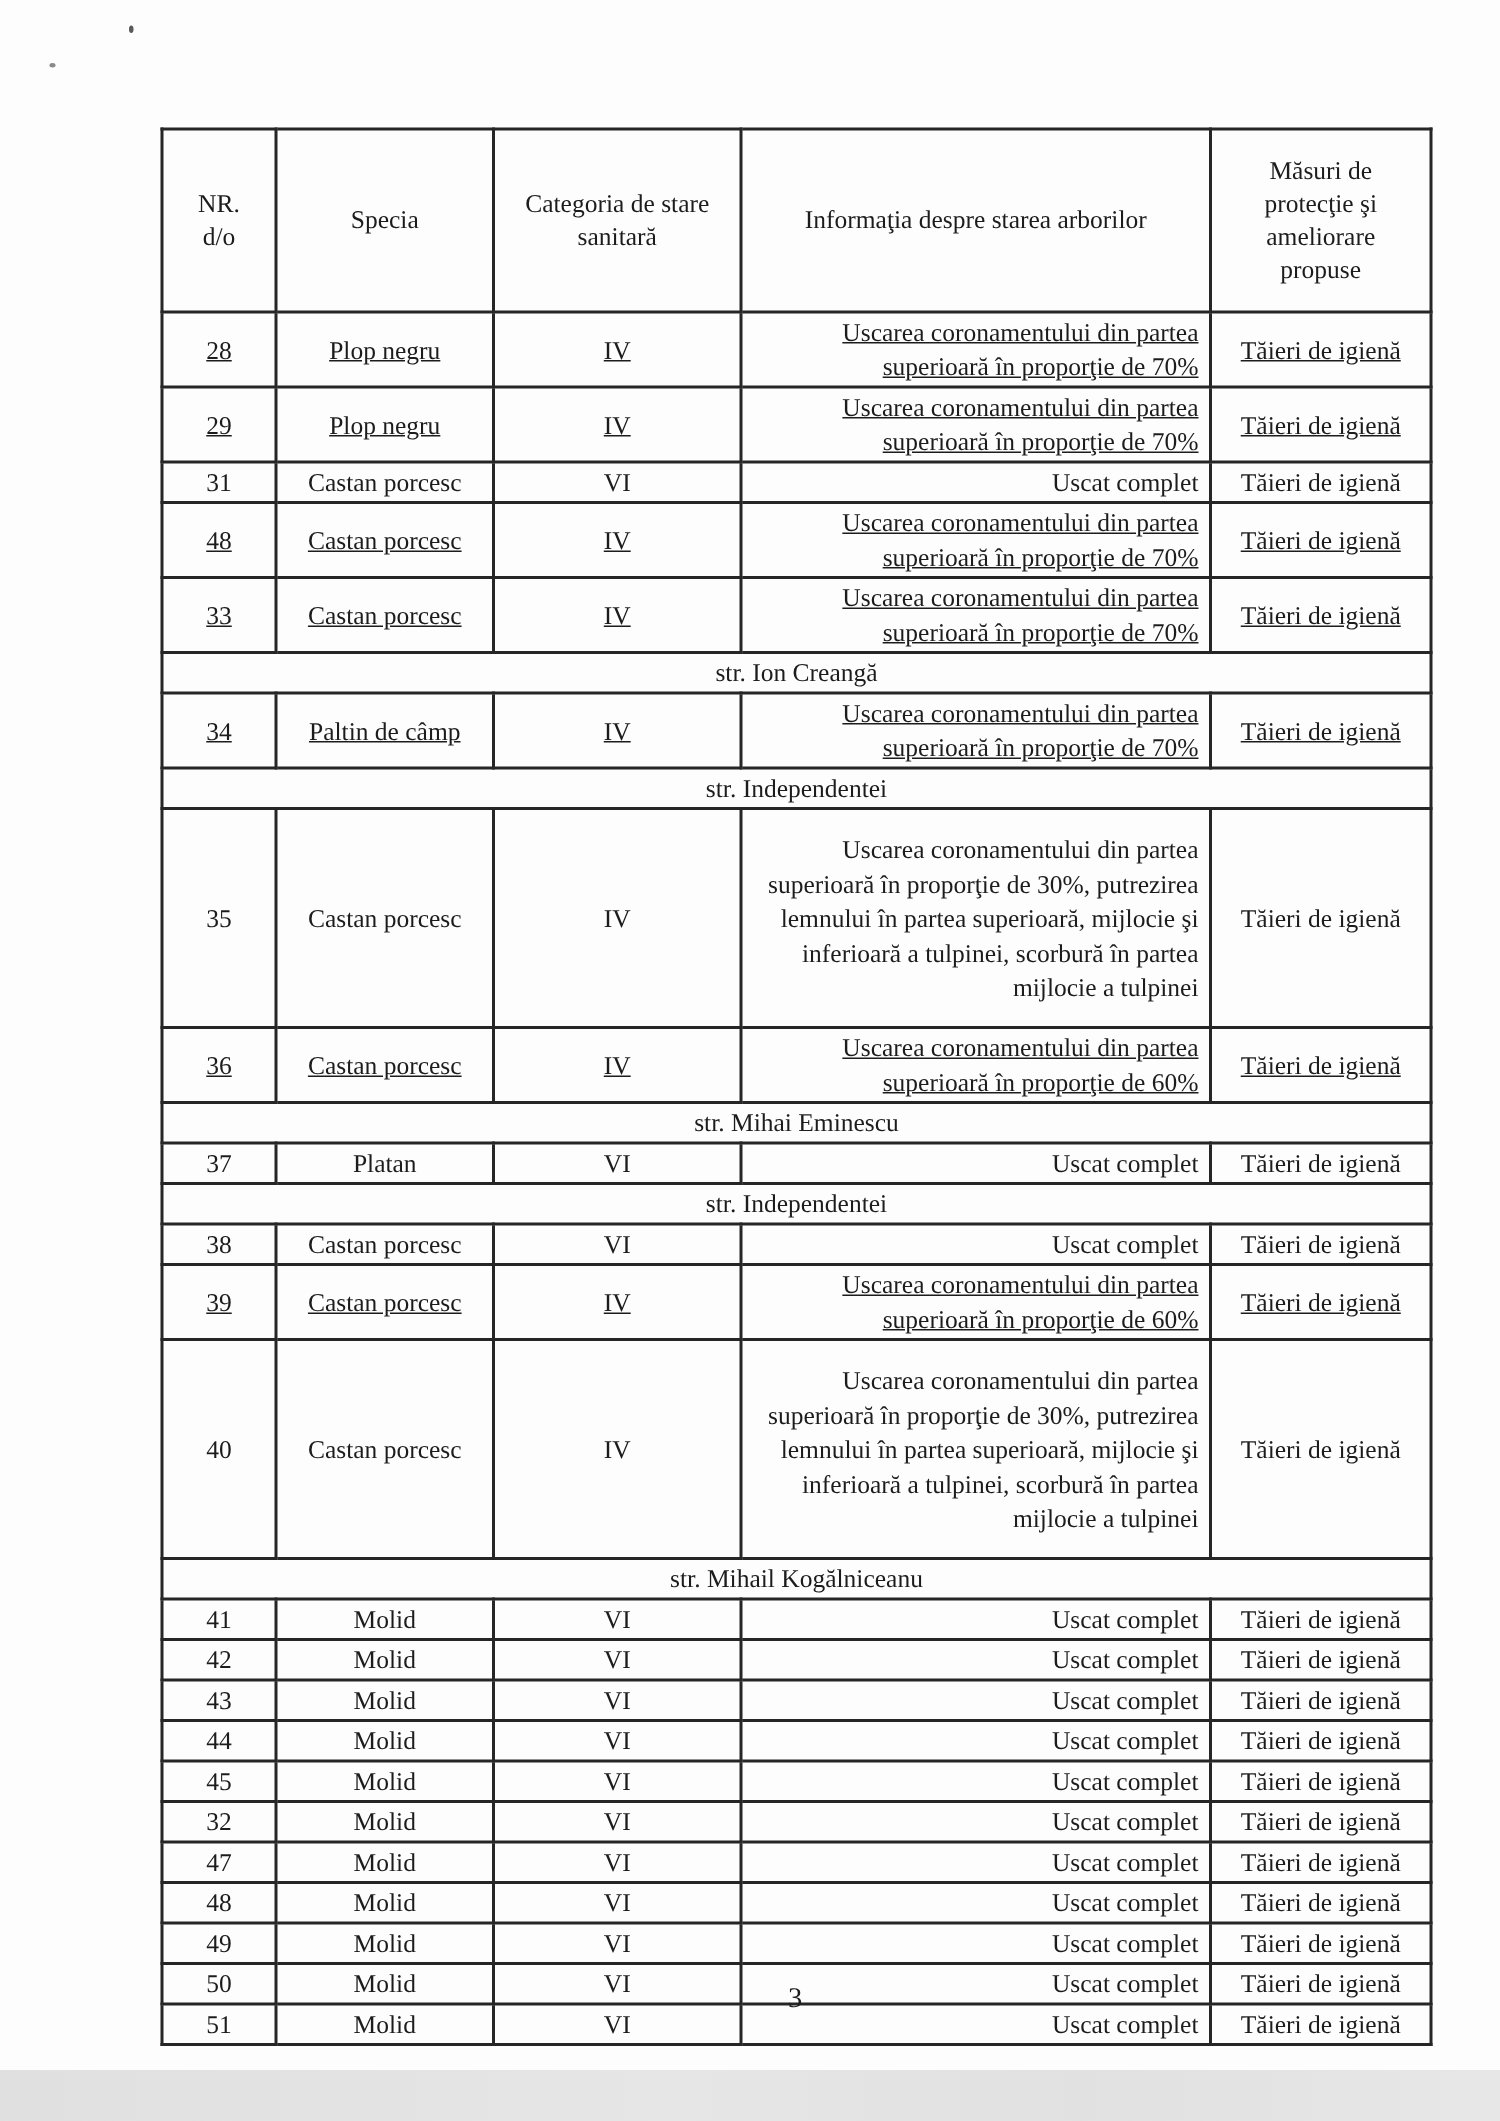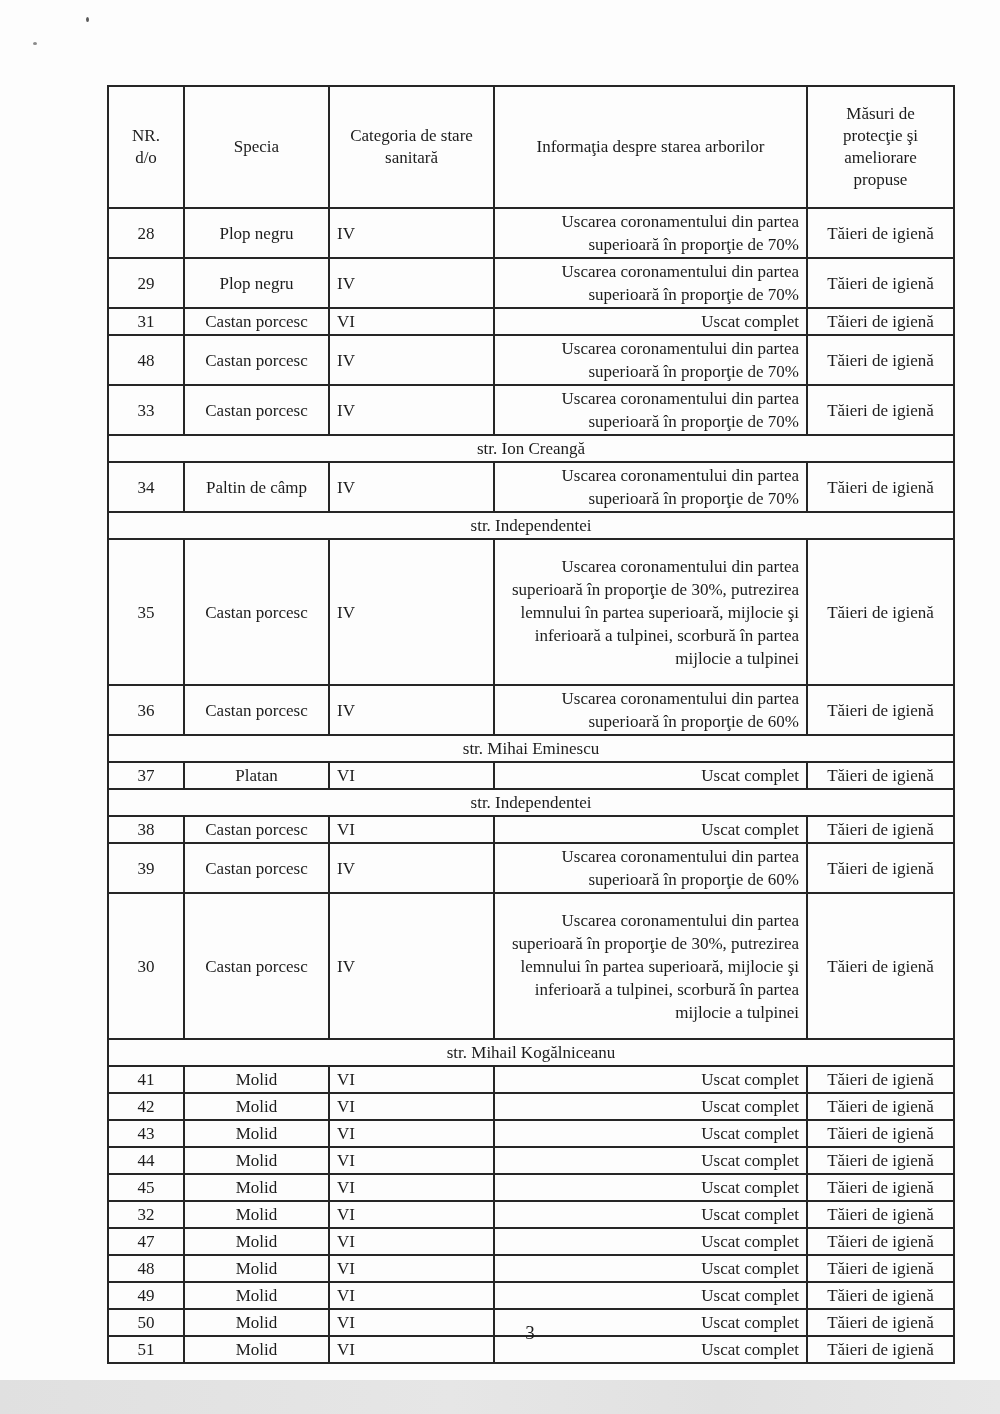--- a/index.html
+++ b/index.html
@@ -43,24 +43,24 @@
     text-align: center;
     vertical-align: middle;
     white-space: pre-line;
     line-height: 22px;
     padding: 16px 4px;
   }
   thead tr { height: 97px; }
   td { vertical-align: middle; padding: 1px 7px; line-height: 23px; }
   .c-nr      { text-align: center; padding: 1px 2px; }
   .c-specia  { text-align: center; padding: 1px 3px; }
-  .c-cat     { }
+  .c-cat     { text-align: center; }
   .c-info    { text-align: right; }
   .c-masuri  { text-align: center; padding: 1px 3px; }
-  tr.h-tall  { height: 47px; }
+  tr.h-tall  { height: 47px; text-decoration: underline; }
   tr.h-short { height: 25px; }
   tr.h-xtall { height: 146px; }
   tr.section-row { height: 26px; }
   tr.section-row td { text-align: center; padding: 1px 4px; margin-left: 28px; }
 
   .pageno {
     position: absolute;
     top: 1322px;
     left: 107px;
     width: 846px;
@@ -190,21 +190,21 @@
     <td class="c-masuri">Tăieri de igienă</td>
   </tr>
         <tr class="data-row h-tall">
     <td class="c-nr">39</td>
     <td class="c-specia">Castan porcesc</td>
     <td class="c-cat">IV</td>
     <td class="c-info">Uscarea coronamentului din partea superioară în proporţie de 60%</td>
     <td class="c-masuri">Tăieri de igienă</td>
   </tr>
         <tr class="data-row h-xtall">
-    <td class="c-nr">30</td>
+    <td class="c-nr">40</td>
     <td class="c-specia">Castan porcesc</td>
     <td class="c-cat">IV</td>
     <td class="c-info">Uscarea coronamentului din partea superioară în proporţie de 30%, putrezirea lemnului în partea superioară, mijlocie şi inferioară a tulpinei, scorbură în partea mijlocie a tulpinei</td>
     <td class="c-masuri">Tăieri de igienă</td>
   </tr>
         <tr class="section-row">
     <td colspan="5">str. Mihail Kogălniceanu</td>
   </tr>
         <tr class="data-row h-short">
     <td class="c-nr">41</td>

